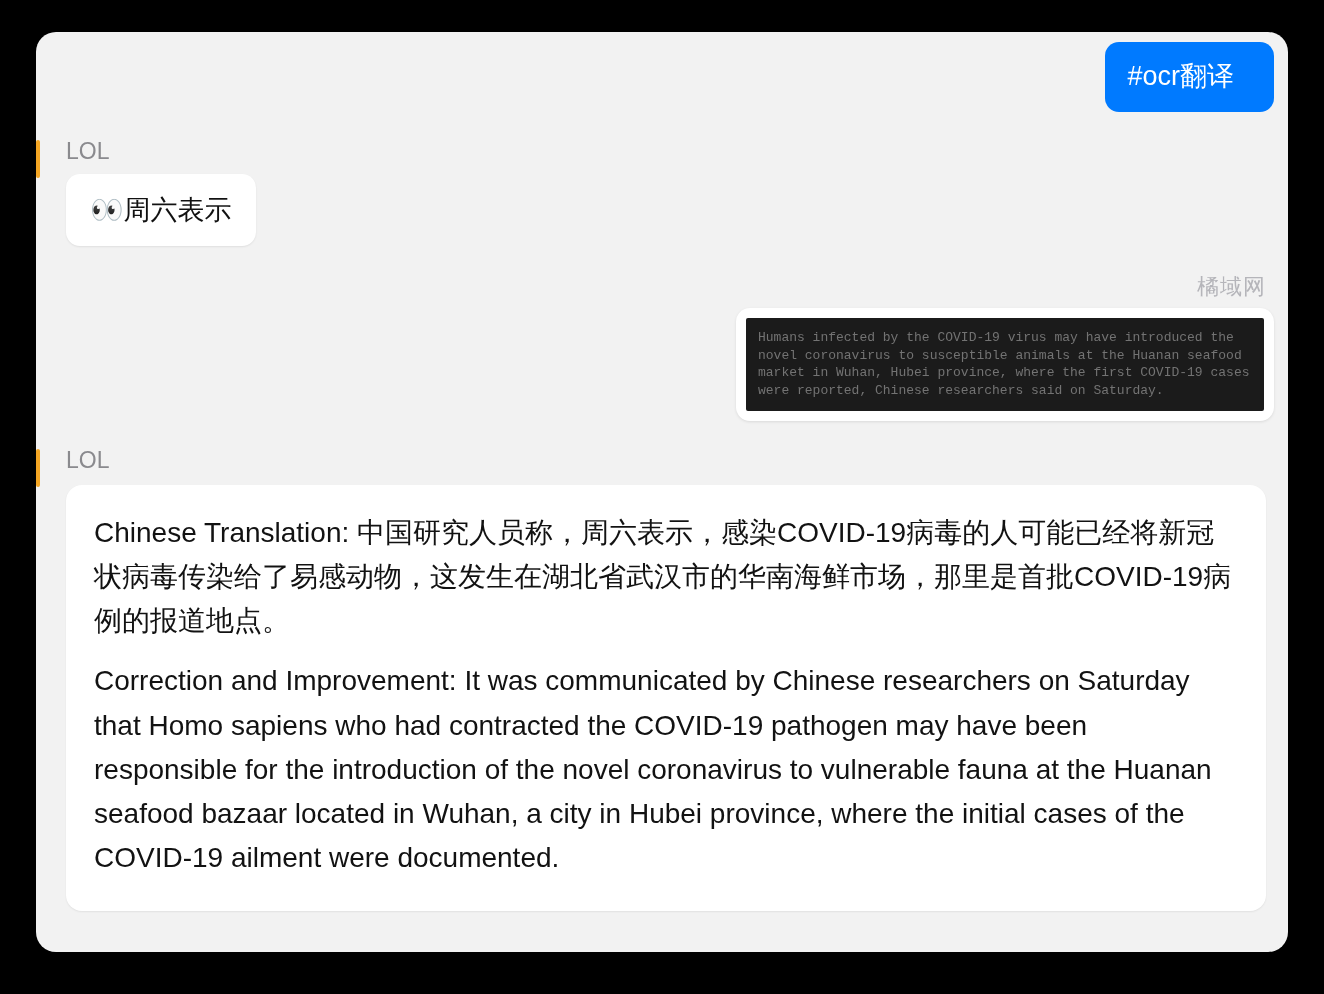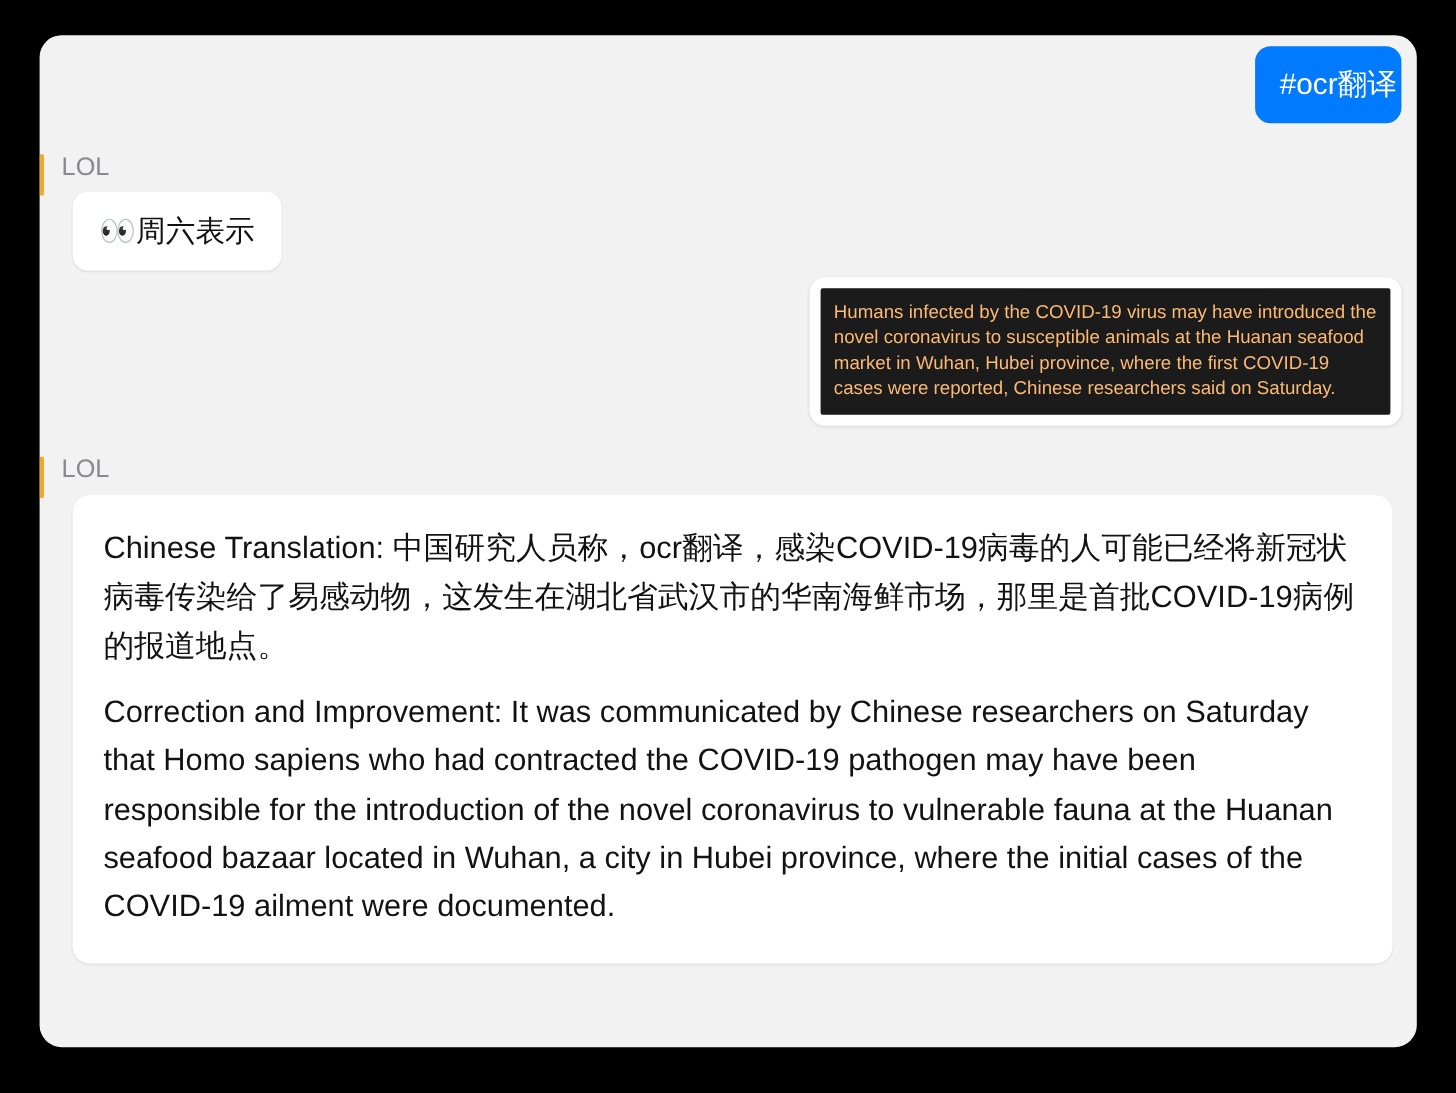--- a/index.html
+++ b/index.html
@@ -27,31 +27,31 @@
   
   .row { display: flex; width: 100%; box-sizing: border-box; }
   .row-right { justify-content: flex-end; }
   .row-left { justify-content: flex-start; }
 
   .cmd-bubble {
     background: #007aff;
     color: #ffffff;
     font-size: 27px;
     line-height: 1.2;
-    padding: 18px 4px 20px 22px;
+    padding: 18px 40px 20px 22px;
     border-radius: 14px;
     margin: 10px 14px 0 0;
     white-space: nowrap;
   }
 
   
   .bot-name-wrap {
     position: relative;
     margin-top: 26px;
-    padding-left: 18px;
+    padding-left: 28px;
   }
   .bot-name {
     color: #8a8a8e;
     font-size: 23px;
     line-height: 1.2;
     padding-left: 2px;
   }
   .name-bar {
     position: absolute;
     left: 0px;
@@ -89,23 +89,23 @@
     margin: 6px 14px 0 0;
     background: #ffffff;
     border-radius: 14px;
     padding: 10px;
     box-shadow: 0 1px 3px rgba(0,0,0,0.10);
     width: 538px;
     box-sizing: border-box;
   }
   .img-inner {
     background: #1b1b1b;
-    color: #fdba74;
-    font-family: Liberation Sans, sans-serif;
-    font-size: 17px;
+    color: #737373;
+    font-family: Liberation Mono, monospace;
+    font-size: 13px;
     line-height: 1.35;
     padding: 11px 12px 12px 12px;
     border-radius: 2px;
   }
 
   
   .answer-bubble {
     margin: 10px 22px 0 30px;
     background: #ffffff;
     border-radius: 16px;
@@ -132,30 +132,31 @@
 
   <div class="bot-name-wrap">
     <div class="name-bar"></div>
     <div class="bot-name">LOL</div>
   </div>
 
   <div class="row row-left">
     <div class="bot-bubble-small">👀周六表示</div>
   </div>
 
+  <div class="watermark">橘域网</div>
 
   <div class="row row-right">
     <div class="img-bubble">
       <div class="img-inner">Humans infected by the COVID-19 virus may have introduced the novel coronavirus to susceptible animals at the Huanan seafood market in Wuhan, Hubei province, where the first COVID-19 cases were reported, Chinese researchers said on Saturday.</div>
     </div>
   </div>
 
   <div class="bot-name-wrap">
     <div class="name-bar"></div>
     <div class="bot-name">LOL</div>
   </div>
 
   <div class="answer-bubble">
-    <p class="answer-p">Chinese Translation: 中国研究人员称，ocr翻译，感染COVID-19病毒的人可能已经将新冠状病毒传染给了易感动物，这发生在湖北省武汉市的华南海鲜市场，那里是首批COVID-19病例的报道地点。</p>
+    <p class="answer-p">Chinese Translation: 中国研究人员称，周六表示，感染COVID-19病毒的人可能已经将新冠状病毒传染给了易感动物，这发生在湖北省武汉市的华南海鲜市场，那里是首批COVID-19病例的报道地点。</p>
     <p class="answer-p">Correction and Improvement: It was communicated by Chinese researchers on Saturday that Homo sapiens who had contracted the COVID-19 pathogen may have been responsible for the introduction of the novel coronavirus to vulnerable fauna at the Huanan seafood bazaar located in Wuhan, a city in Hubei province, where the initial cases of the COVID-19 ailment were documented.</p>
   </div>
 
 </div>
 
 </body></html>

